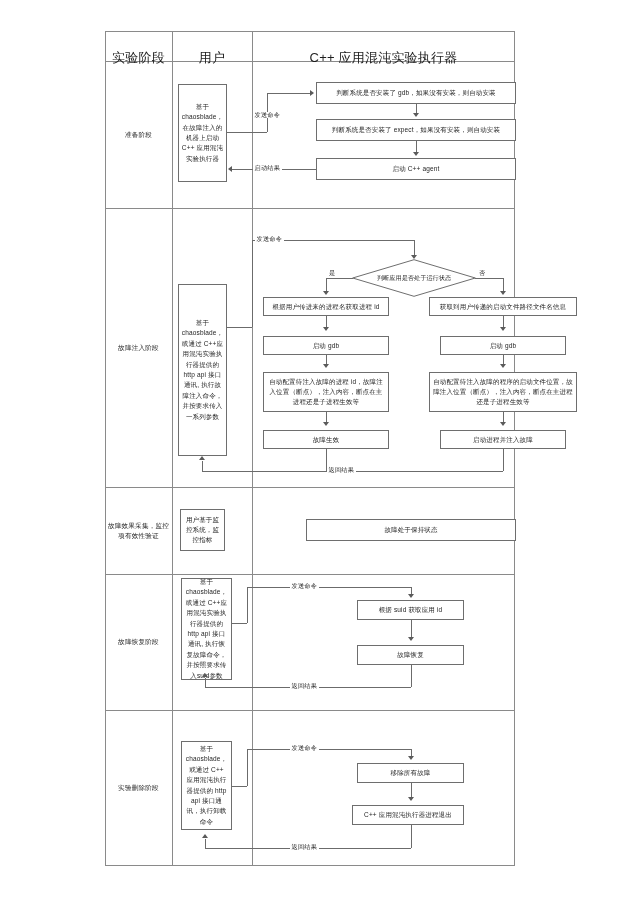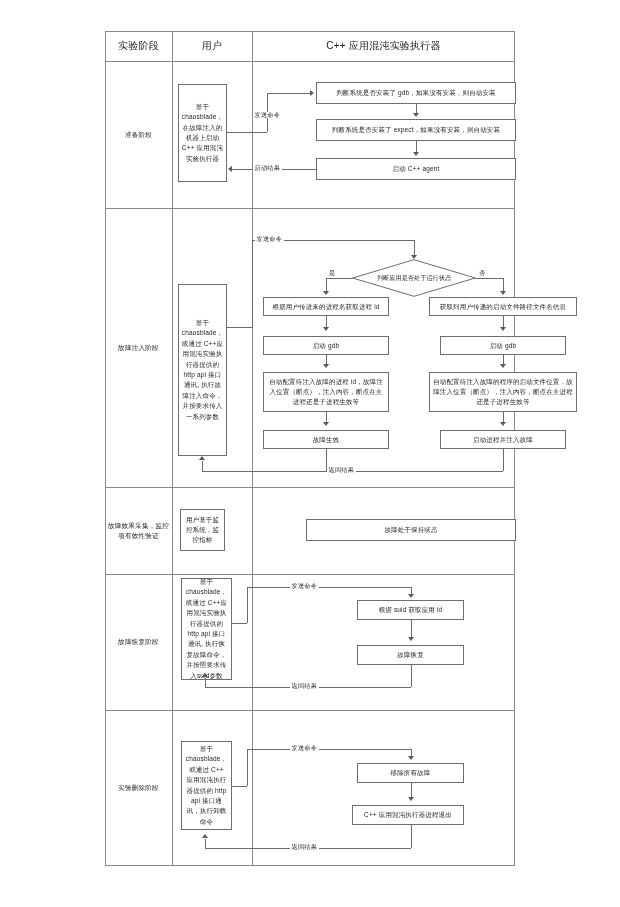--- a/index.html
+++ b/index.html
@@ -15,21 +15,21 @@
   .grid{position:absolute;left:105px;top:31px;width:410px;height:835px;border:1px solid #8a8a8a;box-sizing:border-box;}
   .hline{position:absolute;left:105px;width:410px;height:0;border-top:1px solid #8a8a8a;}
   .vline{position:absolute;width:0;border-left:1px solid #8a8a8a;}
 
   
   .cellcap{
     position:absolute;display:flex;align-items:center;justify-content:center;
     text-align:center;font-size:6.6px;line-height:1.45;color:#1e1e1e;
     letter-spacing:.2px;
   }
-  .hdr{font-size:10px;}
+  .hdr{font-size:13px;margin-top:12px;}
 
   
   .box{
     position:absolute;box-sizing:border-box;
     border:1px solid #6e6e6e;background:#fff;
     display:flex;align-items:center;justify-content:center;text-align:center;
     font-size:6.5px;line-height:1.5;color:#1e1e1e;padding:2px 3px;
     letter-spacing:.15px;
   }
   .box.tall{line-height:1.6;}

